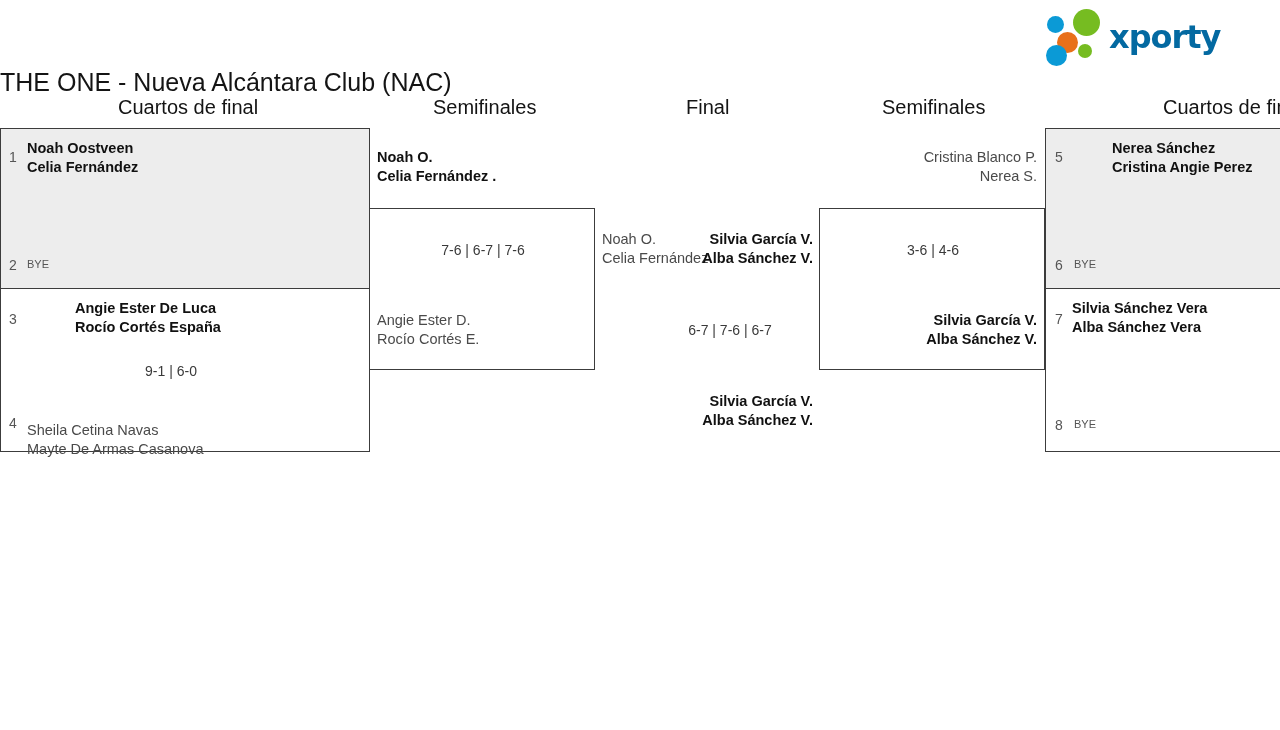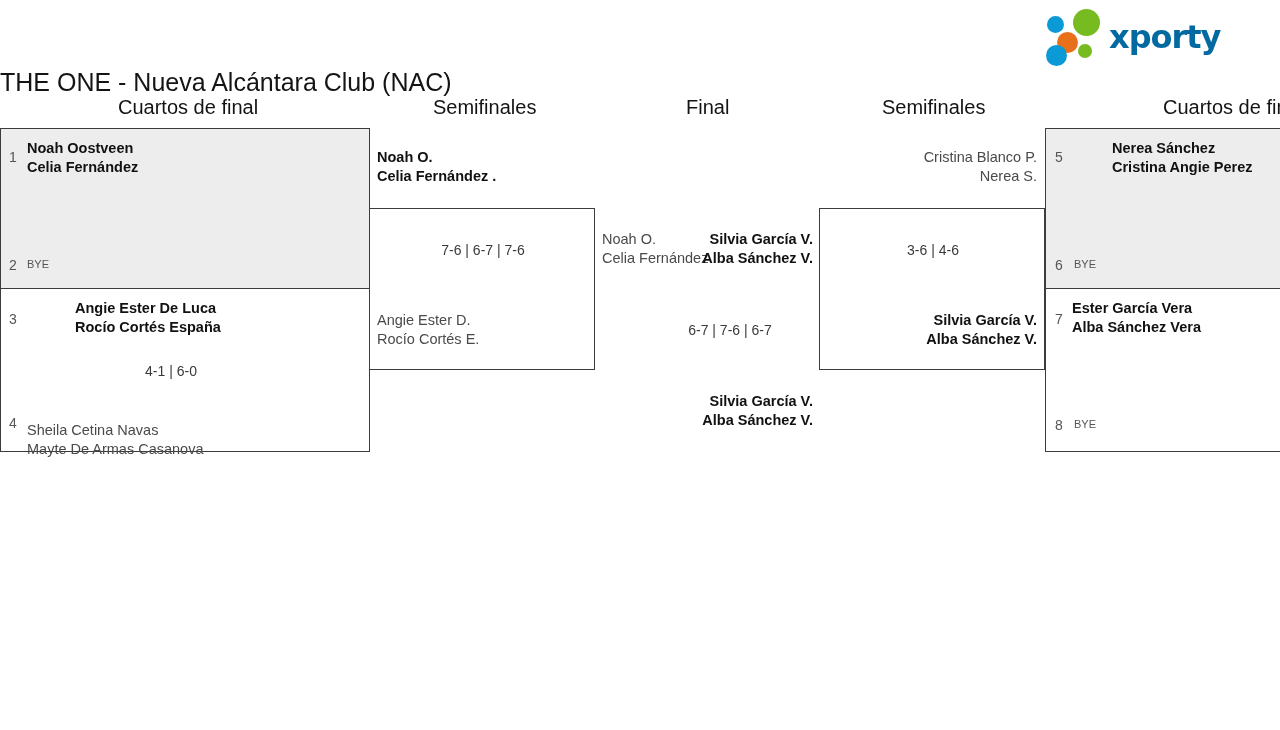--- a/index.html
+++ b/index.html
@@ -140,21 +140,21 @@
     <span class="ln">BYE</span>
   </div>
 </div>
 
 <div class="match-box no-top" style="left:0px; top:289px; width:370px; height:163px;">
   <div class="seed" style="left:8px; top:22px;">3</div>
   <div class="team winner" style="left:26px; top:10px;margin-left:48px;">
     <span class="ln">Angie Ester De Luca</span>
     <span class="ln">Rocío Cortés España</span>
   </div>
-  <div class="score" style="left:0px; top:73px; width:340px; text-align:center;">4-1 | 6-0</div>
+  <div class="score" style="left:0px; top:73px; width:340px; text-align:center;">9-1 | 6-0</div>
   <div class="seed" style="left:8px; top:126px;">4</div>
   <div class="team loser" style="left:26px; top:132px;">
     <span class="ln">Sheila Cetina Navas</span>
     <span class="ln">Mayte De Armas Casanova</span>
   </div>
 </div>
 
 <div class="match-box" style="left:369px; top:208px; width:226px; height:162px;">
   <div class="score" style="left:0px; top:32px; width:226px; text-align:center;">7-6 | 6-7 | 7-6</div>
 </div>
@@ -201,20 +201,20 @@
   </div>
   <div class="seed" style="left:9px; top:128px;">6</div>
   <div class="team bye" style="left:28px; top:126px;">
     <span class="ln">BYE</span>
   </div>
 </div>
 
 <div class="match-box no-top" style="left:1045px; top:289px; width:370px; height:163px;">
   <div class="seed" style="left:9px; top:22px;">7</div>
   <div class="team winner" style="left:26px; top:10px;">
-    <span class="ln">Ester García Vera</span>
+    <span class="ln">Silvia Sánchez Vera</span>
     <span class="ln">Alba Sánchez Vera</span>
   </div>
   <div class="seed" style="left:9px; top:128px;">8</div>
   <div class="team bye" style="left:28px; top:126px;">
     <span class="ln">BYE</span>
   </div>
 </div>
 
 </body></html>

